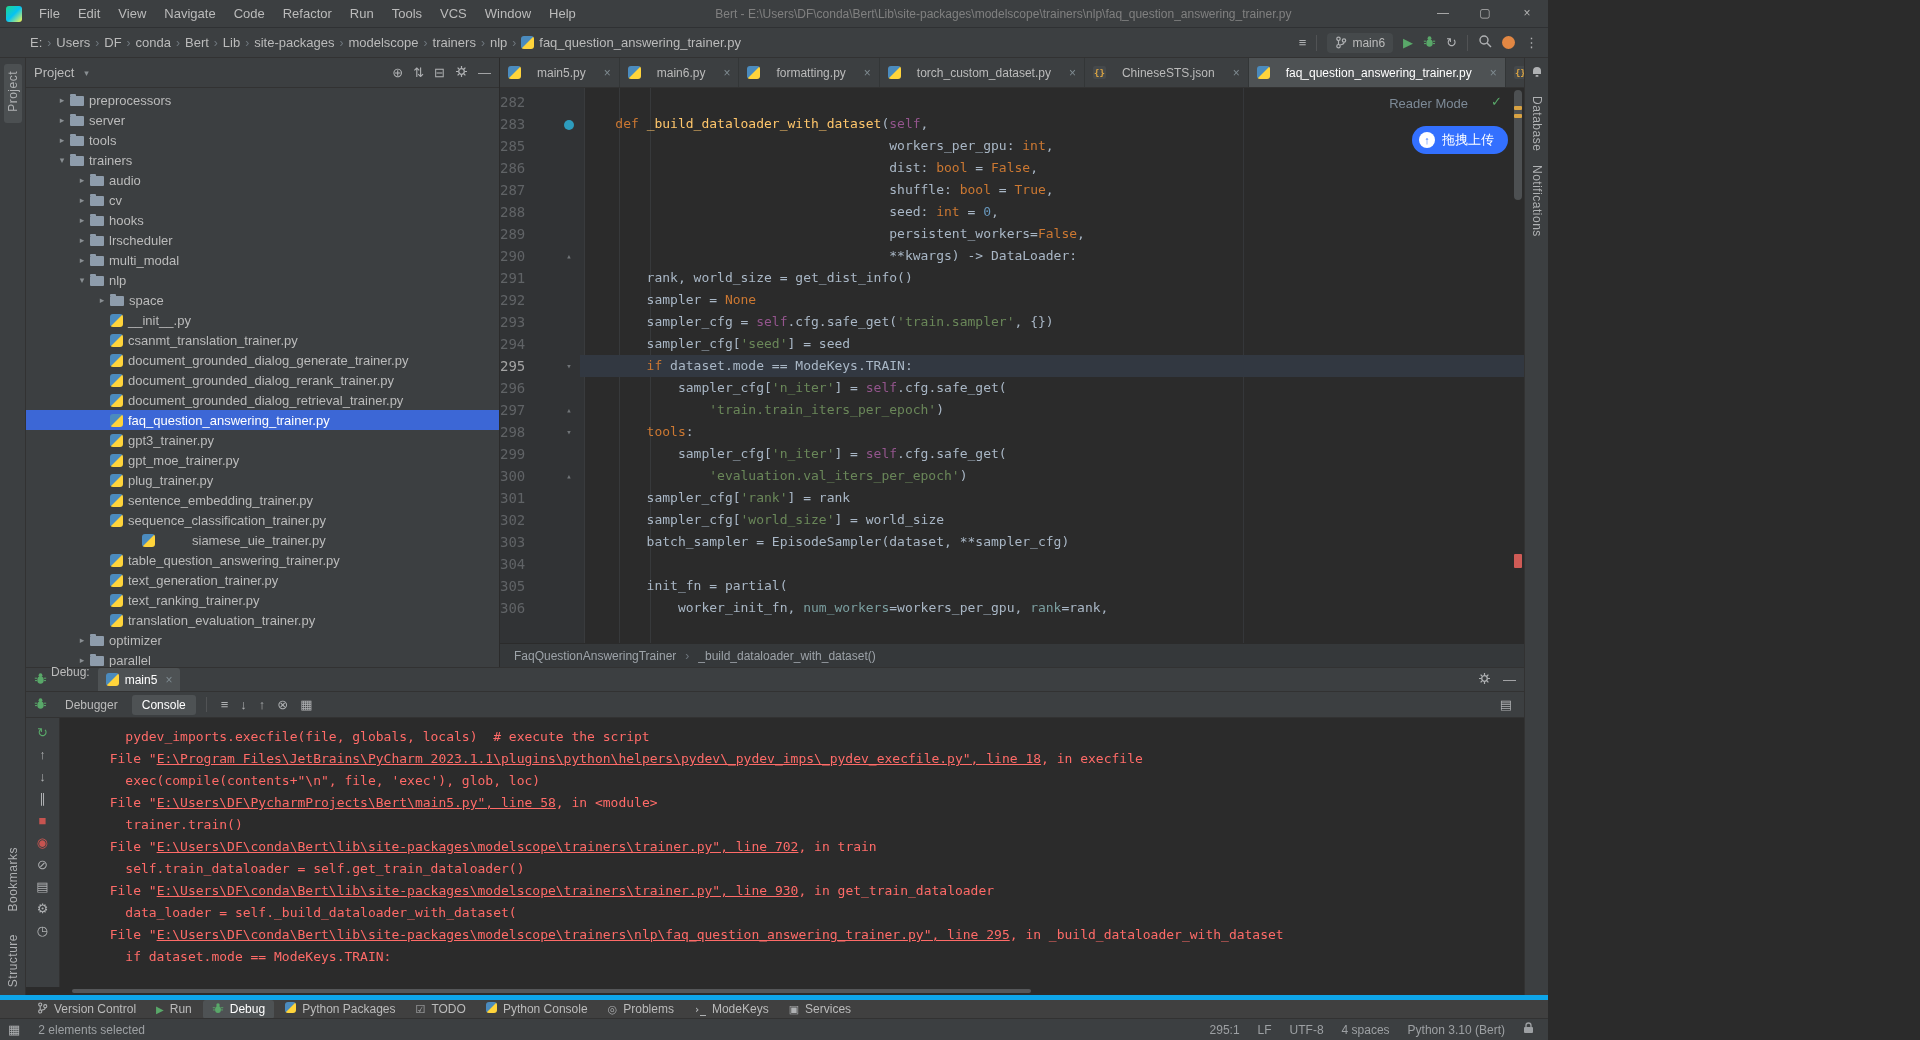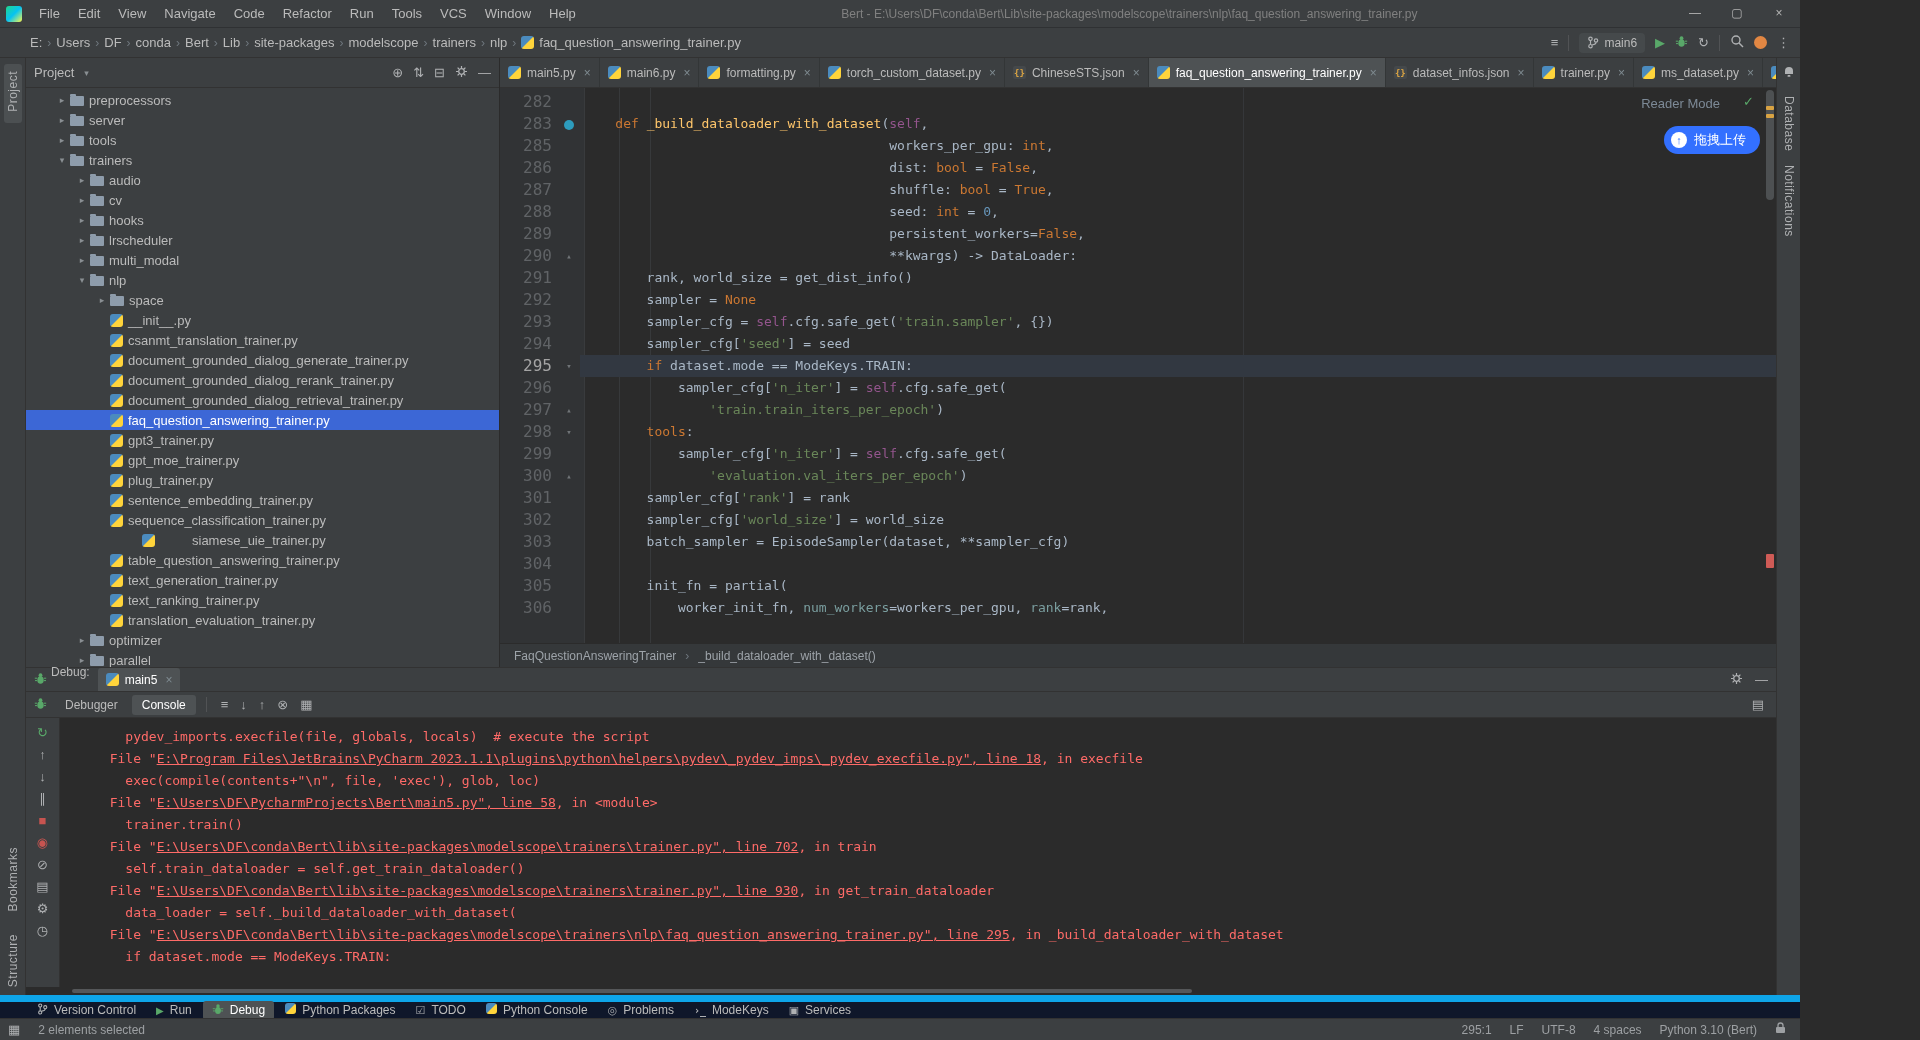--- a/index.html
+++ b/index.html
@@ -1,18 +1,18 @@
 <!DOCTYPE html>
 <html><head>
 <meta charset="utf-8">
 <style>
   *{margin:0;padding:0;box-sizing:border-box}
   html,body{width:1920px;height:1040px;overflow:hidden;background:#2b2b2b;
     font-family:"Liberation Sans",sans-serif;-webkit-font-smoothing:antialiased}
-  .app{width:1800px;height:1040px;display:flex;flex-direction:column;color:#bbbbbb}
+  .app{width:1548px;height:1040px;display:flex;flex-direction:column;color:#bbbbbb}
 
   
   .titlebar{height:28px;background:#3c3f41;border-bottom:1px solid #2f3133;display:flex;align-items:center;flex:none}
   .logo{width:16px;height:16px;margin:0 8px 0 6px;border-radius:3px;flex:none;
     background:linear-gradient(135deg,#21d789 0%,#07c3f2 50%,#fcf84a 100%)}
   .menubar{display:flex;flex:none}
   .menu-item{padding:0 9px;font-size:13px;line-height:27px;color:#bbbbbb;cursor:default}
   .win-title{flex:1;text-align:center;font-size:12px;color:#808080;white-space:nowrap;overflow:hidden}
   .winbtns{display:flex;flex:none}
   .winbtns span{width:42px;text-align:center;font-size:12px;color:#b4b4b4;line-height:27px}
@@ -57,33 +57,33 @@
   .ico-folder{position:relative;width:14px;height:10px;background:#8e9cab;border-radius:1px;flex:none;margin-top:2px}
   .ico-folder::before{content:"";position:absolute;top:-2px;left:0;width:6px;height:2px;background:#8e9cab;border-radius:1px 1px 0 0}
   .ico-py{width:13px;height:13px;border-radius:3px;flex:none;display:inline-block;
     background:linear-gradient(135deg,#4b8bbe 49%,#ffd43b 51%)}
   .ico-json{width:13px;height:13px;flex:none;display:inline-flex;align-items:center;justify-content:center;
     font:bold 9px "DejaVu Sans Mono",monospace;color:#d9a343;background:#45494b;border-radius:2px}
 
   
   .editor-col{flex:1;display:flex;flex-direction:column;min-width:0}
   .tabbar{height:30px;flex:none;background:#3c3f41;display:flex;align-items:stretch;border-bottom:1px solid #323232;overflow:hidden}
-  .etab{display:flex;align-items:center;gap:6px;padding:0 8px;font-size:12px;color:#bbbbbb;border-right:1px solid #333637;white-space:nowrap;cursor:default}
+  .etab{display:flex;align-items:center;gap:16px;padding:0 8px;font-size:12px;color:#bbbbbb;border-right:1px solid #333637;white-space:nowrap;cursor:default}
   .etab.active{background:#4e5254;color:#ffffff}
   .etab.truncated{max-width:30px;overflow:hidden;border-right:none}
   .tab-close{color:#7f8b91;font-size:12px;margin-left:2px}
   .tabbar-right{margin-left:auto;display:flex;align-items:center;gap:10px;padding:0 10px;flex:none}
 
   .editor-wrap{flex:1;position:relative;overflow:hidden;min-height:0;
     background:linear-gradient(to right,#313335 0,#313335 84px,#393b3d 84px,#393b3d 85px,#2b2b2b 85px)}
   .iguide{position:absolute;top:0;bottom:0;width:1px;background:#37393b;z-index:1}
   .mguide{position:absolute;top:0;bottom:0;width:1px;background:#35373a;z-index:1}
   .code-lines{position:absolute;inset:0;padding-top:3px;z-index:2;font-family:"DejaVu Sans Mono",monospace;font-size:13px}
   .eline{display:flex;height:22px;line-height:22px;align-items:stretch}
-  .lnum{width:58px;flex:none;text-align:right;padding-right:6px;color:#606366;font-size:16px}
+  .lnum{width:58px;flex:none;padding-right:6px;color:#606366;font-size:14px}
   .eline.cur .lnum{color:#a4a4a4}
   .lmark{width:22px;flex:none;text-align:center;font-size:9px;color:#707477;line-height:22px}
   .lmark .bm{display:inline-block;width:10px;height:10px;border-radius:50%;background:#2d9cbd;vertical-align:middle}
   .lcode{flex:1;white-space:pre;padding-left:4px}
   .eline.cur .lcode{background:#323841}
   .s-d{color:#a9b7c6}.s-k{color:#cc7832}.s-f{color:#ffc66b}.s-s{color:#94558d}
   .s-st{color:#6a8759}.s-n{color:#6897bb}.s-b{color:#cc7832}.s-ka{color:#7a9e9f}
 
   .reader-row{position:absolute;top:8px;right:56px;z-index:5;font-size:13px;color:#7d8a97}
   .inspect-check{position:absolute;top:6px;right:22px;z-index:5;color:#59a869;font-size:13px}
@@ -112,21 +112,21 @@
   .dbg-body{flex:1;display:flex;min-height:0}
   .dbg-strip{width:34px;flex:none;background:#3c3f41;border-right:1px solid #323232;display:flex;flex-direction:column;align-items:center;padding-top:8px;gap:9px}
   .strip-ic{font-size:13px;line-height:1}
   .console{flex:1;overflow:hidden;padding:8px 0 0 34px;font-family:"DejaVu Sans Mono",monosp ace;font-family:"DejaVu Sans Mono",monospace;font-size:13px}
   .cline{white-space:pre;height:22px;line-height:22px;color:#ff6b68}
   .clink{text-decoration:underline;cursor:pointer}
   .hscroll{height:8px;flex:none;background:#2b2b2b;position:relative}
   .hscroll .hthumb{position:absolute;left:46px;top:2px;height:4px;width:64%;background:#555759;border-radius:2px}
 
   
-  .bottombar{height:23px;flex:none;background:#0f172a;border-top:7px solid #0ea5e9;display:flex;align-items:center;padding-left:28px;gap:2px}
+  .bottombar{height:23px;flex:none;background:#404040;border-top:5px solid #0ea5e9;display:flex;align-items:center;padding-left:28px;gap:2px}
   .bitem{display:flex;align-items:center;gap:6px;font-size:12px;color:#bbbbbb;padding:2px 9px;border-radius:3px;cursor:default}
   .bitem.active{background:#4e5254;color:#ffffff}
   .term-icon{font-family:"DejaVu Sans Mono",monospace;font-size:10px;font-weight:bold}
   .statusbar{height:22px;flex:none;background:#3c3f41;border-top:1px solid #323232;display:flex;align-items:center;padding:0 14px 0 8px;font-size:12px;color:#9da0a3}
   .sb-left{margin-left:18px}
   .sb-right{margin-left:auto;display:flex;align-items:center;gap:18px}
 </style>
 </head>
 <body>
 

